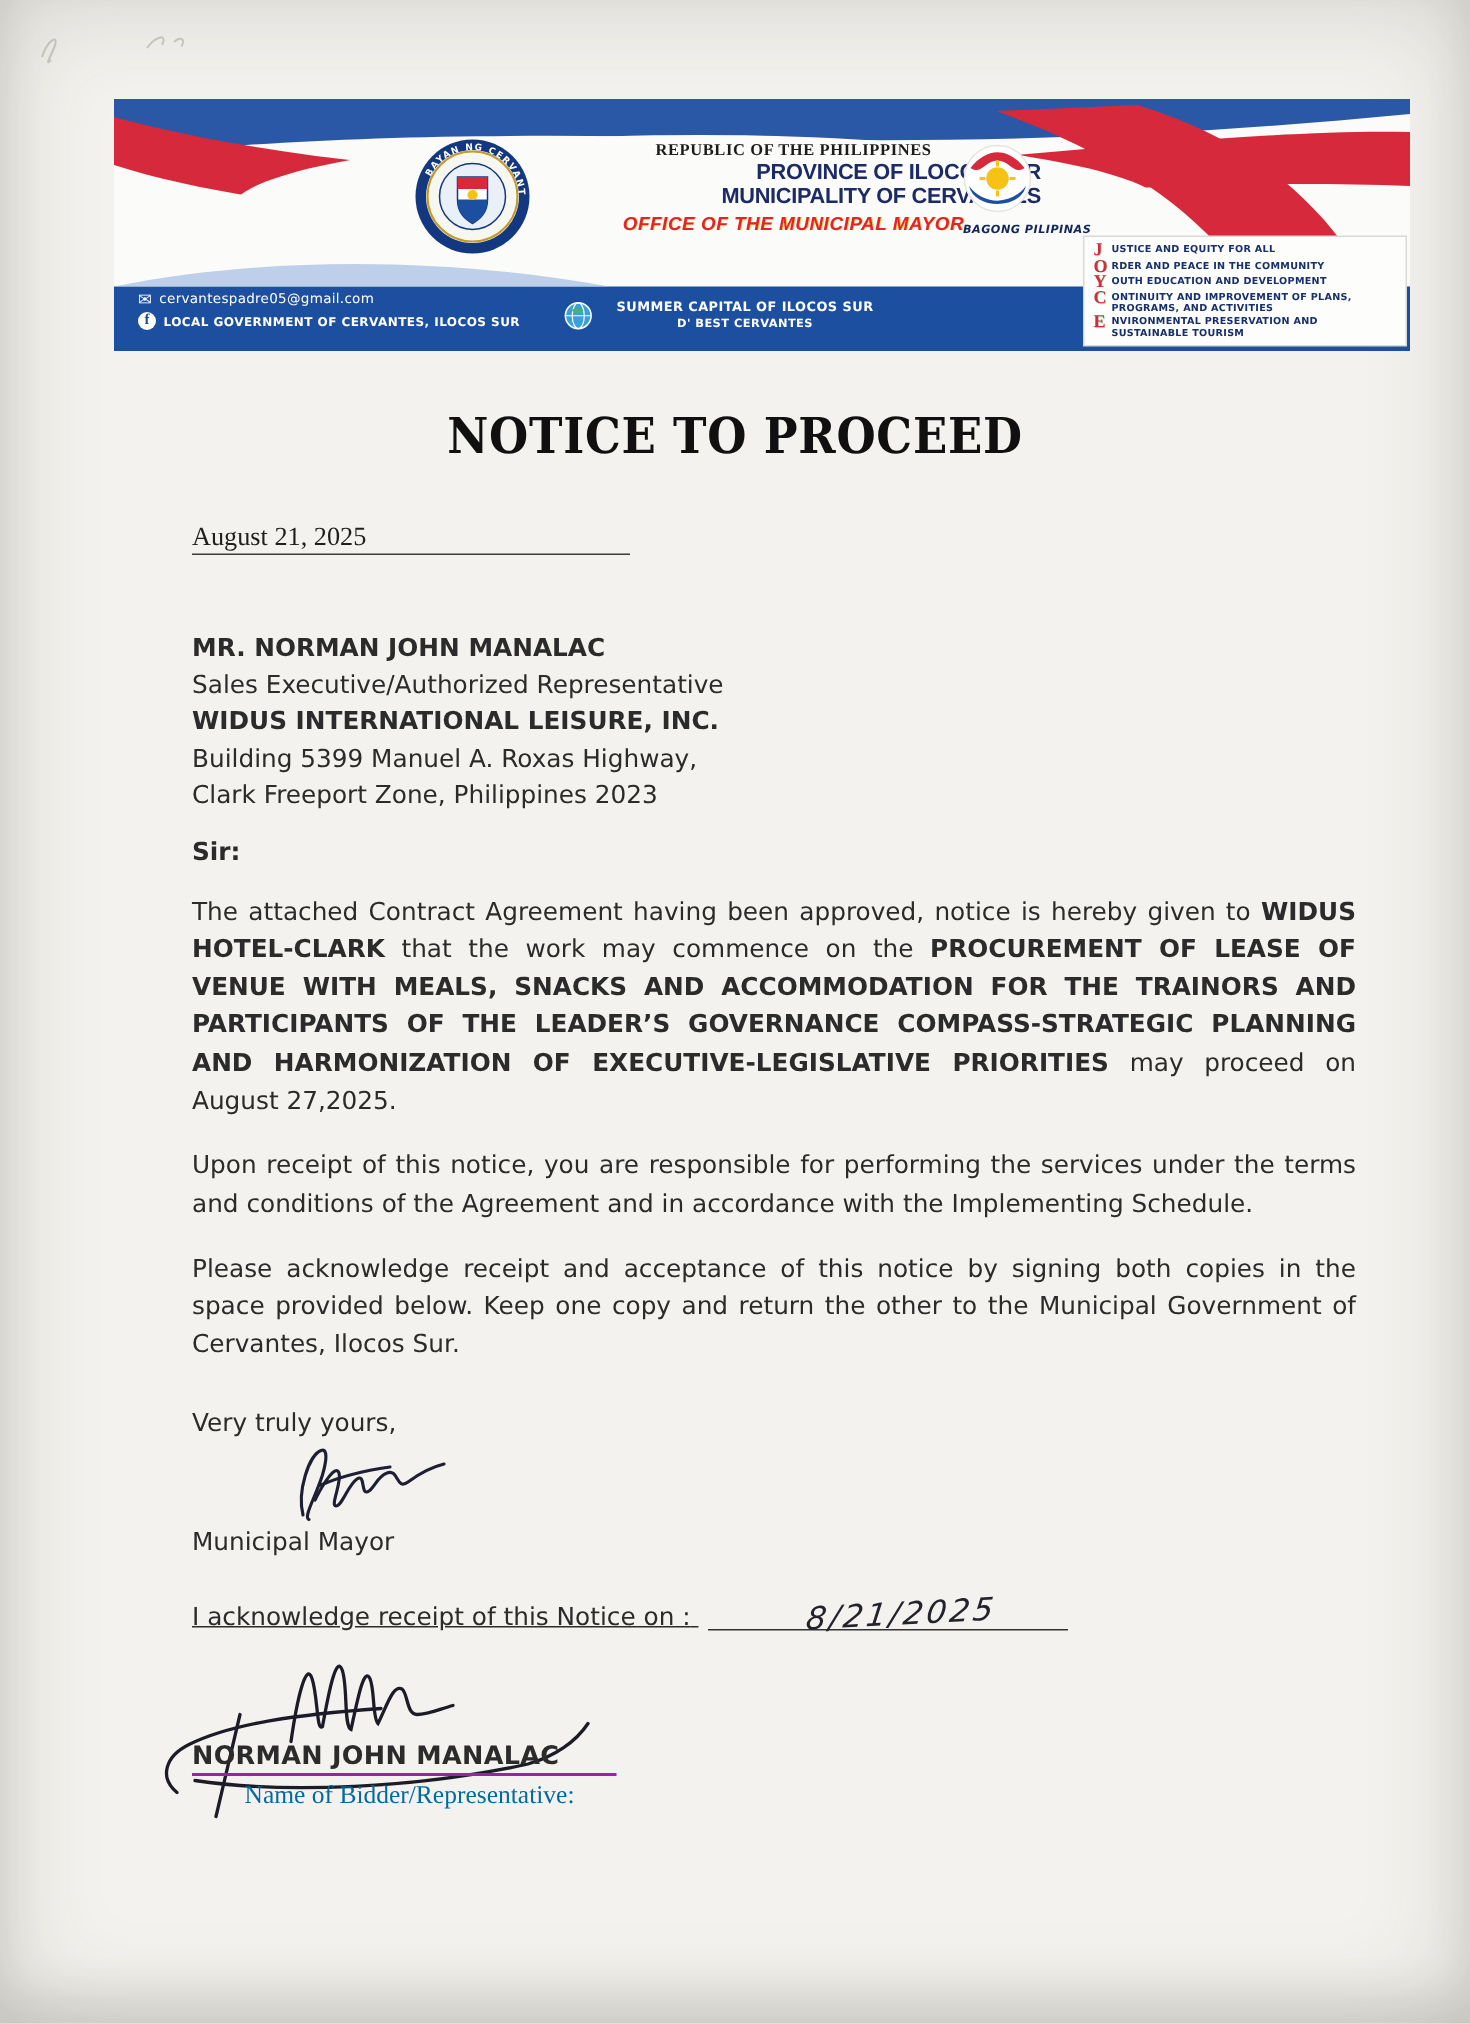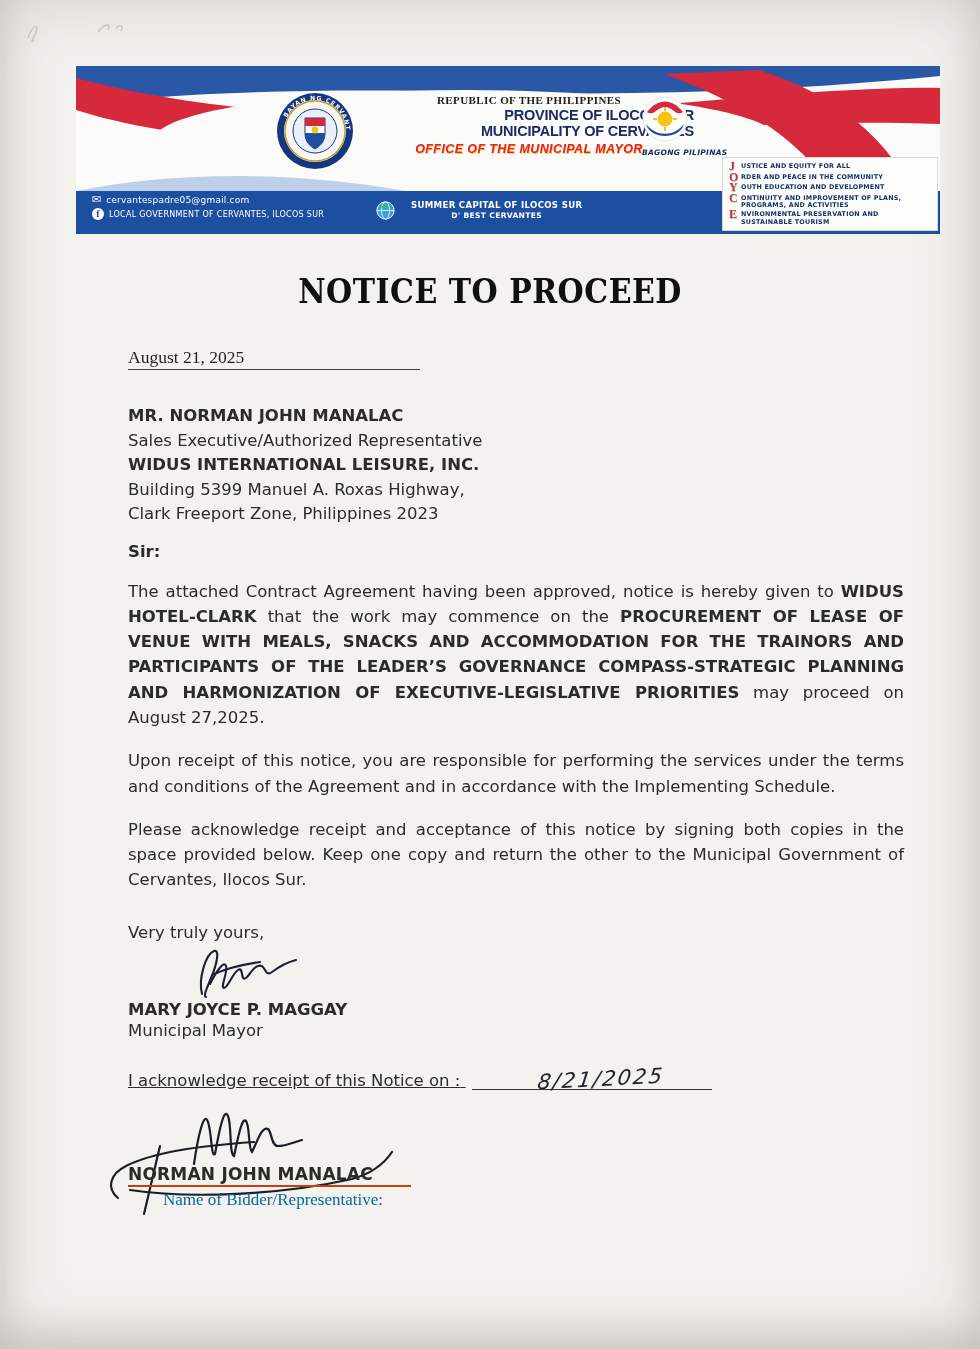--- a/index.html
+++ b/index.html
@@ -26,51 +26,51 @@
   .head-office{font-family:"Liberation Sans",sans-serif;font-weight:bold;font-style:italic;font-size:12.5px;color:#e4222c;letter-spacing:.4px;margin-top:2px;text-shadow:.6px .6px 0 #f4cf45;}
   .bagong{position:absolute;left:566px;top:30px;width:92px;text-align:left;}
   .bagong-label{font-size:7.5px;font-weight:bold;font-style:italic;color:#13265c;letter-spacing:.3px;margin-top:2px;}
   .joyce{position:absolute;right:3px;top:92px;width:214px;background:#fdfdfc;padding:4px 6px 3px 6px;box-shadow:0 0 0 1px #d9d9d6;box-sizing:border-box;}
   .joyce-row{display:flex;align-items:flex-start;gap:3px;margin-bottom:1.5px;}
   .joyce-letter{font-family:"Liberation Serif",serif;font-weight:bold;font-size:12px;line-height:9px;color:#d6293b;width:9px;flex:0 0 auto;text-shadow:.5px .5px 0 #9db;}
   .joyce-text{font-size:6.4px;line-height:7.2px;font-weight:bold;color:#17306b;letter-spacing:.2px;padding-top:1px;}
   .bluebar-contact{position:absolute;left:16px;top:129px;}
   .contact-row{display:flex;align-items:center;gap:5px;margin-bottom:3px;}
   .contact-email{font-size:9px;color:#fff;letter-spacing:.2px;}
-  .contact-fb{font-size:8px;font-weight:normal;color:#fff;letter-spacing:.3px;}
+  .contact-fb{font-size:8px;font-weight:bold;color:#fff;letter-spacing:.3px;}
   .glyph-mail{font-size:11px;color:#fff;line-height:10px;}
   .glyph-fb{display:inline-block;width:12px;height:12px;border-radius:50%;background:#fff;color:#1d4fa0;
     font-family:"Liberation Serif",serif;font-weight:bold;font-size:10px;line-height:12px;text-align:center;}
   .tagline{position:absolute;left:300px;top:134px;display:flex;align-items:center;gap:16px;}
   .tagline-text div:first-child{font-size:8.6px;font-weight:bold;color:#fff;letter-spacing:.3px;}
   .tagline-text div:last-child{font-size:7.6px;font-weight:bold;color:#fff;letter-spacing:.3px;text-align:center;margin-top:1px;}
 
   
   .doc-title{margin-top:40px;text-align:center;font-family:"DejaVu Serif",serif;font-weight:bold;
     font-size:30px;letter-spacing:.5px;color:#101010;transform:scaleY(1.1);}
   .content{margin:0 76px 0 128px;font-size:16.5px;}
   .date-line{margin-top:38px;font-family:"Liberation Serif",serif;font-size:17.5px;color:#1f1f1f;}
   .date-underline{display:inline-block;min-width:292px;border-bottom:1.6px solid #3c3c3c;padding-bottom:1px;}
-  .recipient{margin-top:34px;line-height:24.5px;}
+  .recipient{margin-top:50px;line-height:24.5px;}
   .b{font-weight:bold;}
   .salutation{margin-top:15px;font-weight:bold;}
   .para{margin:18px 0 0 0;text-align:justify;line-height:25.3px;}
   .closing{margin-top:30px;}
   .sig-block{position:relative;height:58px;}
   .mayor-sig{position:absolute;left:56px;top:2px;}
   .signer-name{font-weight:bold;}
   .signer-title{line-height:24px;}
   .ack-line{margin-top:24px;text-decoration:underline;}
   .ack-underline{display:inline-block;width:240px;border-bottom:1.6px solid #333;position:relative;height:22px;vertical-align:bottom;margin-left:6px;}
   .hand-date{position:absolute;left:66px;bottom:-2px;font-size:21px;font-style:italic;color:#23232e;
     transform:skewX(-10deg) rotate(-3deg);white-space:nowrap;letter-spacing:2px;}
   .bidder-block{position:relative;margin-top:12px;height:150px;}
   .bidder-sig{position:absolute;left:-30px;top:0;pointer-events:none;}
   .bidder-name{position:absolute;left:0;top:62px;font-weight:bold;font-size:17px;letter-spacing:.2px;
-    border-bottom:2px solid #c2410c;padding:0 38px 1px 0;}
+    border-bottom:2px solid #a21caf;padding:0 38px 1px 0;}
   .bidder-label{position:absolute;left:0;top:88px;font-family:"Liberation Serif",serif;font-size:17px;color:#0369a1;margin-left:35px;}
 </style>
 </head>
 <body>
 
 <div class="vignette"></div>
 
 <svg class="scan-marks" width="120" height="40" viewBox="0 0 120 40">
   <path d="M8,26 C12,14 20,10 16,20 C13,27 10,32 14,28" stroke="#a8a59c" stroke-width="1.4" fill="none"></path>
   <path d="M78,20 C84,12 92,10 88,18 M96,16 C100,12 104,14 101,19" stroke="#a8a59c" stroke-width="1.3" fill="none"></path>
@@ -202,21 +202,20 @@
 
   <div class="sig-block">
     <svg class="mayor-sig" width="130" height="58" viewBox="0 0 130 58">
       <g fill="none" stroke="#1f1f33" stroke-width="2.1" stroke-linecap="round">
         <path d="M18,50 C14,34 22,10 30,7 C36,5 33,20 27,34 C23,44 19,52 22,53"></path>
         <path d="M26,40 C32,28 40,16 42,22 C44,28 36,44 40,44 C44,44 48,30 54,26 C60,22 56,38 62,34 C66,31 68,24 74,22 C82,19 80,34 88,28 C96,22 104,18 112,16"></path>
         <path d="M30,30 C46,23 62,20 76,18"></path>
       </g>
     </svg>
     </div>
-  <div class="signer-name">MARY JOYCE P. MAGGAY</div>
   <div class="signer-title">Municipal Mayor</div>
 
   <div class="ack-line">
     <span>I acknowledge receipt of this Notice on :</span>
     <span class="ack-underline">
       <span class="hand-date">8/21/2025</span>
     </span>
   </div>
 
   <div class="bidder-block">

